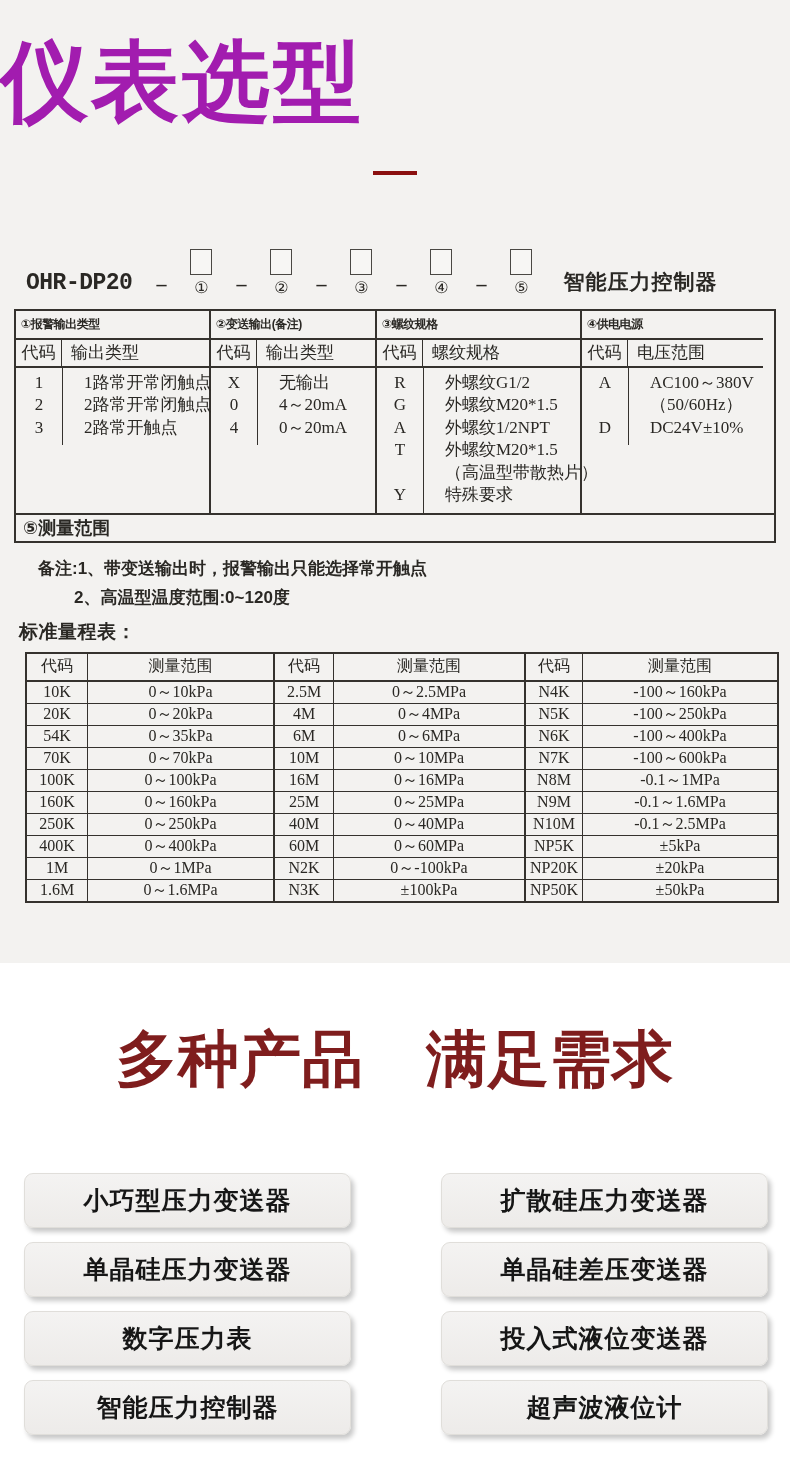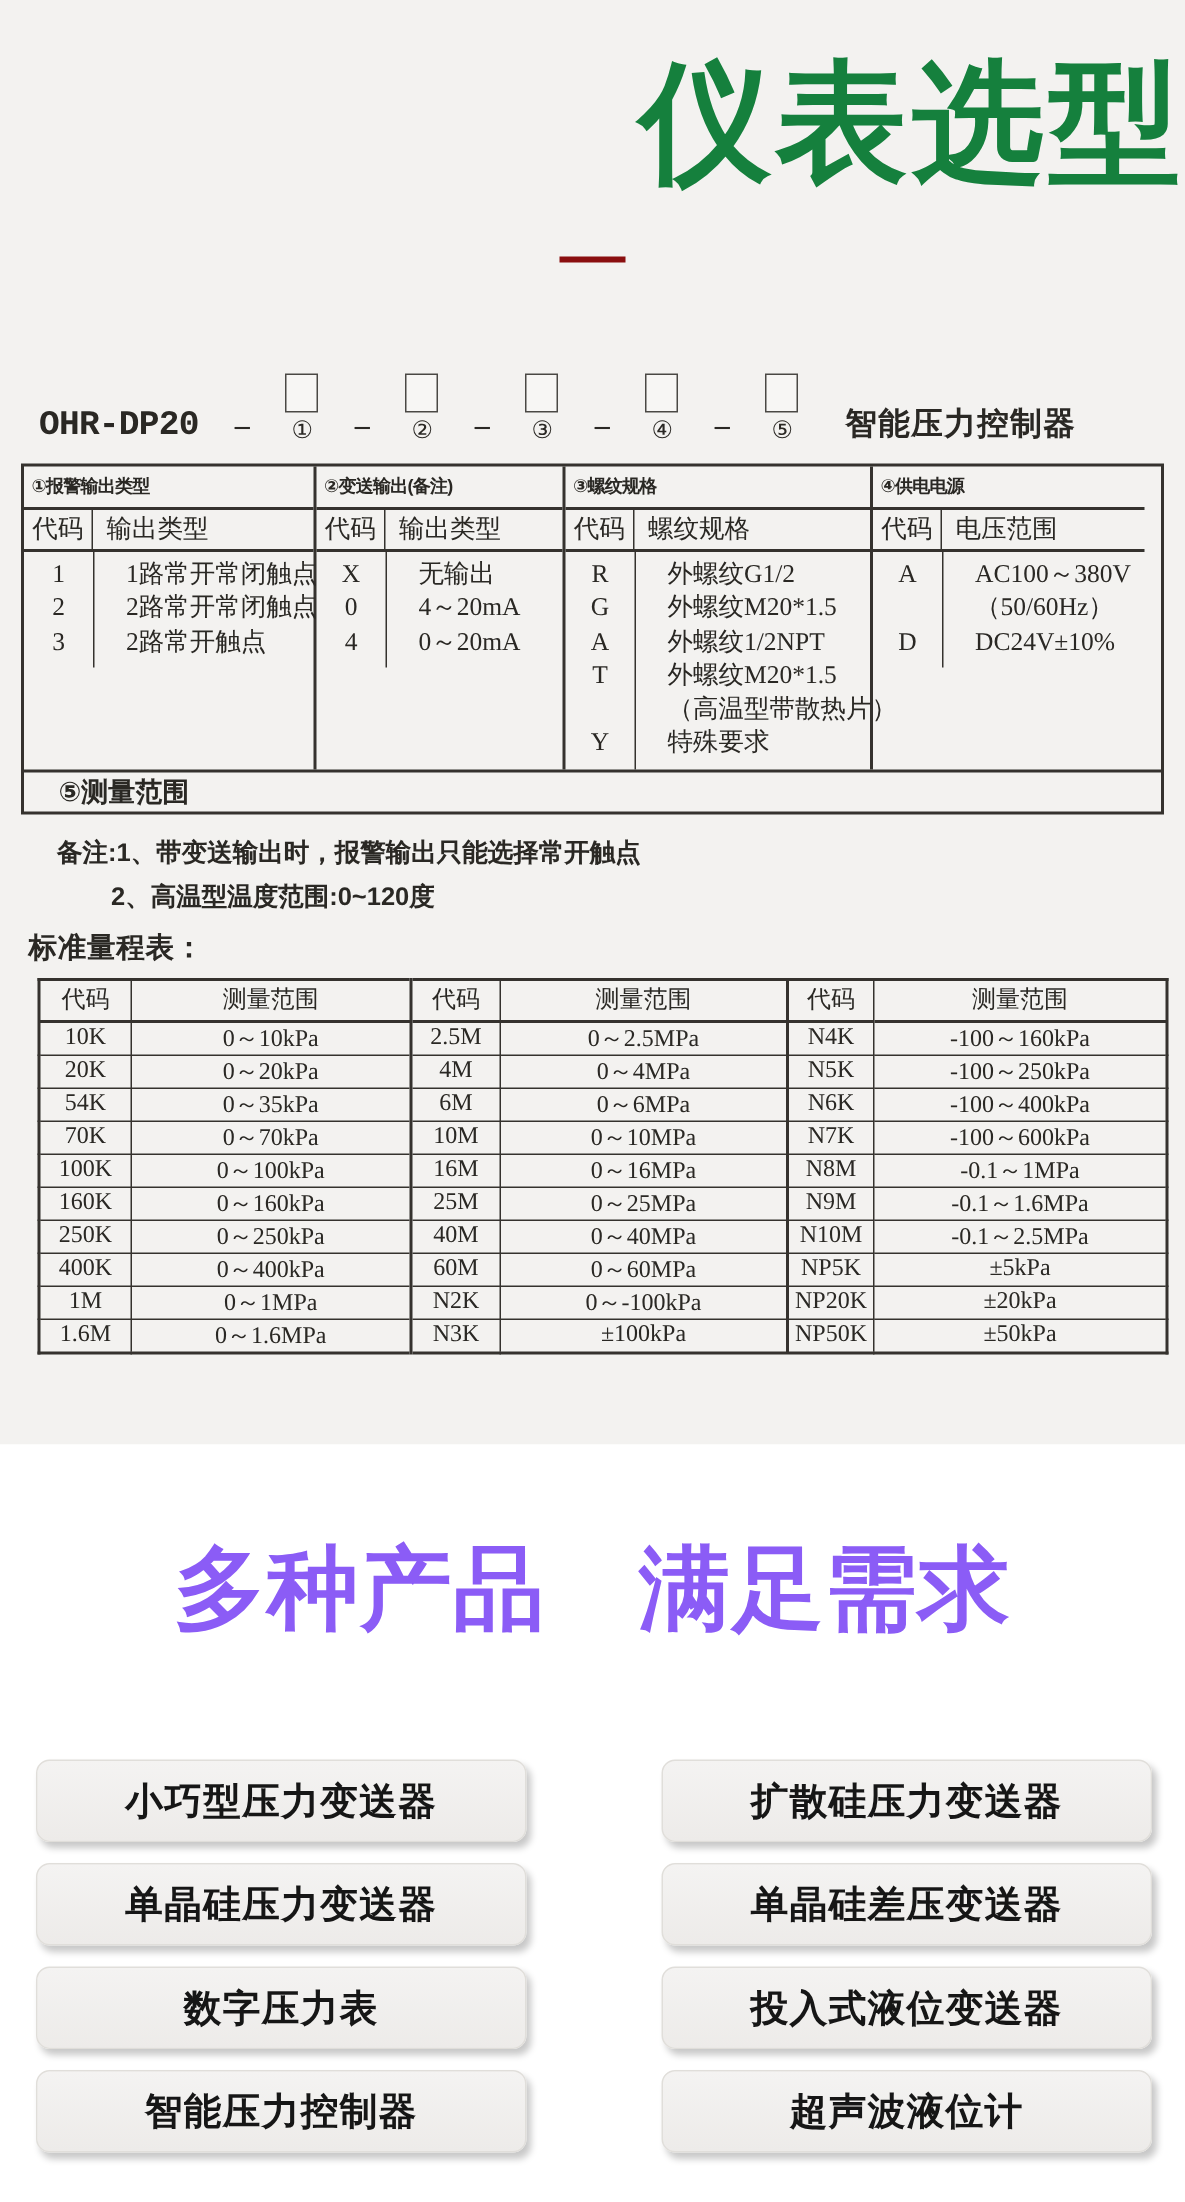--- a/index.html
+++ b/index.html
@@ -14,24 +14,24 @@
 
   
   .top{
     background:#f3f2f0;
     height:963px;
     box-sizing:border-box;
     overflow:hidden;
   }
   h1.page-title{
     margin:0;padding-top:34px;
-    text-align:right;
+    text-align:left;
     font-size:88px;line-height:1.1;
     font-weight:900;letter-spacing:3px;
-    color:#15803d;
+    color:#a21caf;
   }
   .accent-dash{
     width:44px;height:4px;
     background:#8a0f0f;
     margin:40px auto 0 auto;
   }
 
   
   .model-row{
     margin:74px 0 0 26px;
@@ -86,21 +86,21 @@
   .sel-body::before{
     content:"";position:absolute;left:46px;top:0;bottom:0;
     width:1px;background:#35322e;
   }
   .sel-row{display:grid;grid-template-columns:46px 1fr;line-height:22.5px;}
   .sel-row .sel-code{text-align:center;}
   .sel-row .sel-desc{padding-left:22px;white-space:nowrap;}
   .range-row-title{
     border-top:2px solid #35322e;
     font-size:18px;font-weight:700;
-    height:24px;line-height:24px;padding:1px 0 1px 23px;
+    height:24px;line-height:24px;padding:1px 0 1px 7px;
   }
   .range-row-body{
     border-top:1px solid #35322e;
     font-size:17px;
     height:25px;line-height:25px;padding:1px 0 1px 7px;
   }
 
   
   .notes{margin:11px 0 0 38px;font-size:17px;font-weight:700;line-height:29px;}
   .note-line2{padding-left:36px;}
@@ -131,21 +131,21 @@
   table.range-table .c3{width:190px;}
   table.range-table .c4{width:56px;}
   table.range-table .c5{width:194px;}
 
   
   .bottom{background:#ffffff;height:505px;box-sizing:border-box;overflow:hidden;}
   h2.products-heading{
     margin:0;padding-top:56px;
     text-align:center;
     font-size:61px;font-weight:900;letter-spacing:1px;
-    color:#8b5cf6;
+    color:#7f1d1d;
   }
   .product-grid{
     display:grid;grid-template-columns:1fr 1fr;
     column-gap:90px;row-gap:14px;
     margin:72px 22px 0 24px;
   }
   .product-button{
     height:55px;
     border-radius:9px;
     background:linear-gradient(#f4f3f2,#edebe9);

